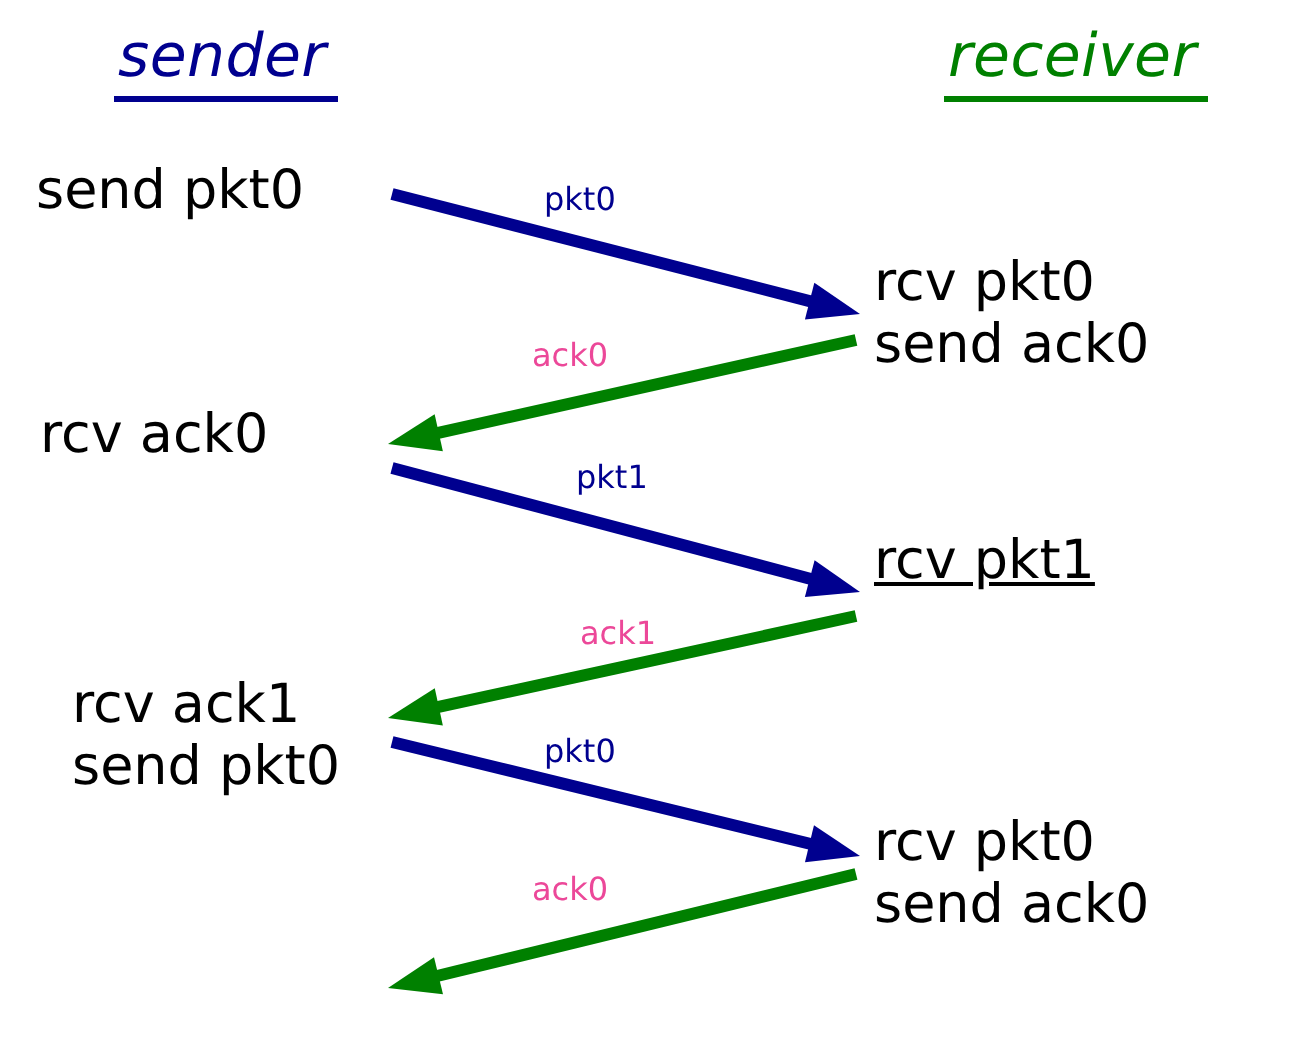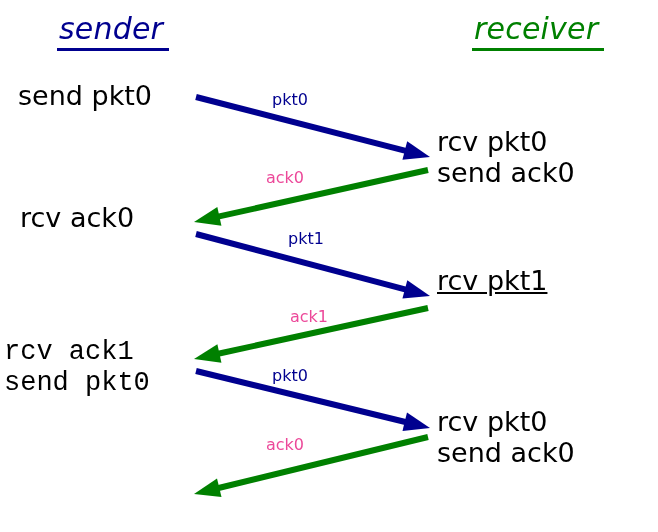--- a/index.html
+++ b/index.html
@@ -93,21 +93,21 @@
 
   <div class="hdr" id="hdr-receiver"><span class="ul">receiver</span></div>
 
   <div id="event-layer">
       <div class="evt" style="left: 18px; top: 80px;">
         <div>send pkt0</div>
       </div>
       <div class="evt right-al" style="left: 20px; top: 202px; width: 165px;">
         <div>rcv ack0</div>
       </div>
-      <div class="evt right-al" style="left: 4px; top: 337px; width: 165px; font-family: Liberation Mono, monospace;">
+      <div class="evt right-al" style="left: 36px; top: 337px; width: 165px;">
         <div>rcv ack1</div>
         <div>send pkt0</div>
       </div>
       <div class="evt" style="left: 437px; top: 126px;">
         <div>rcv pkt0</div>
         <div>send ack0</div>
       </div>
       <div class="evt" style="left: 437px; top: 265px; text-decoration: underline;">
         <div>rcv pkt1</div>
       </div>

